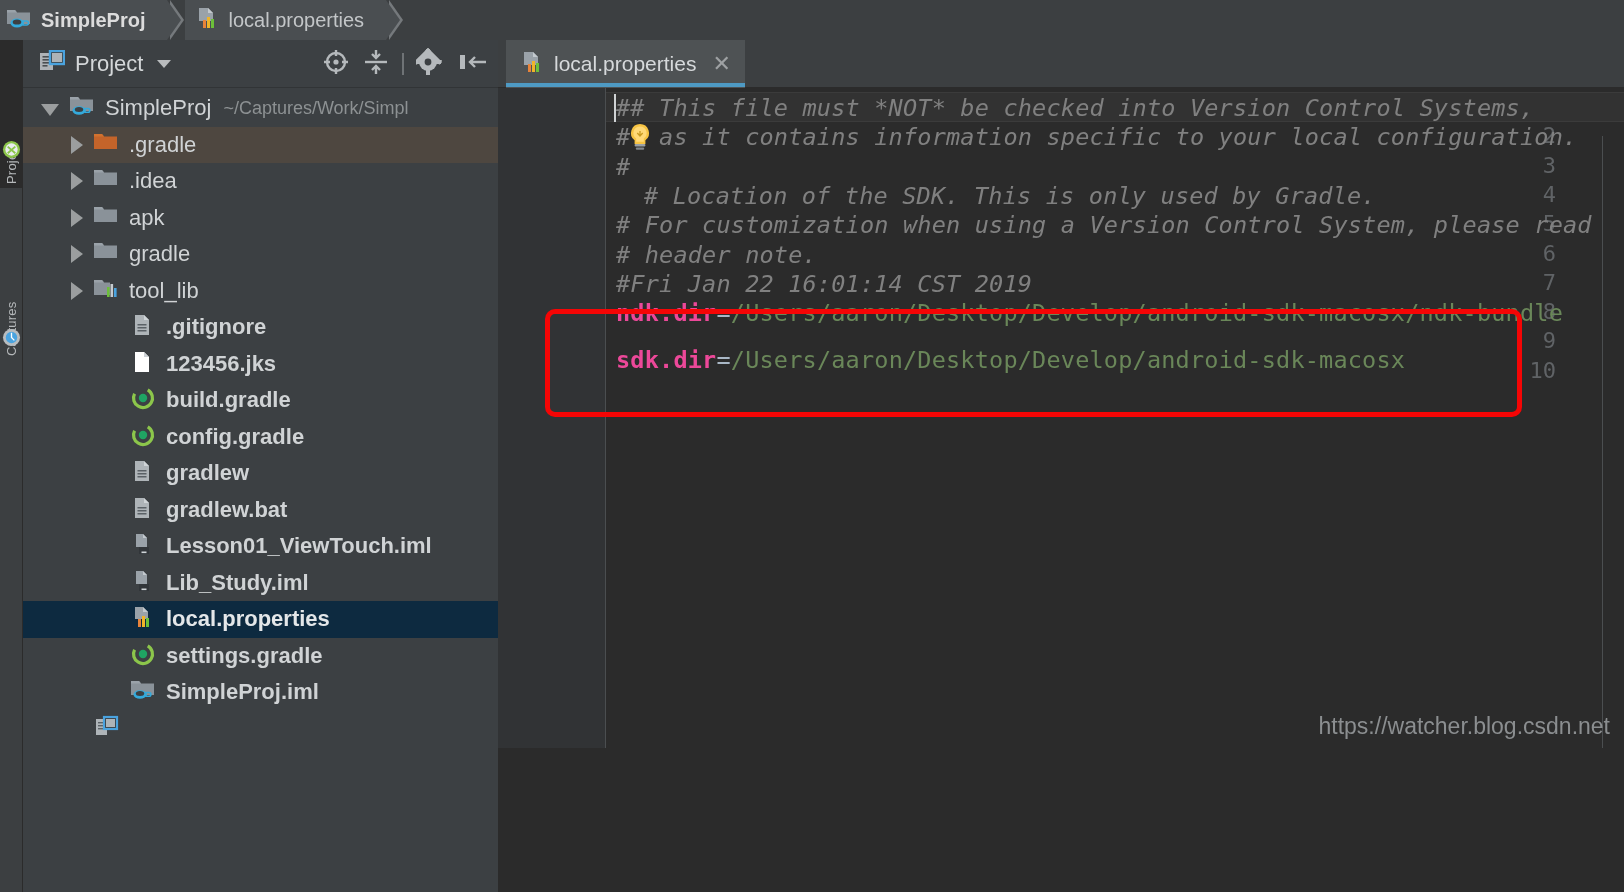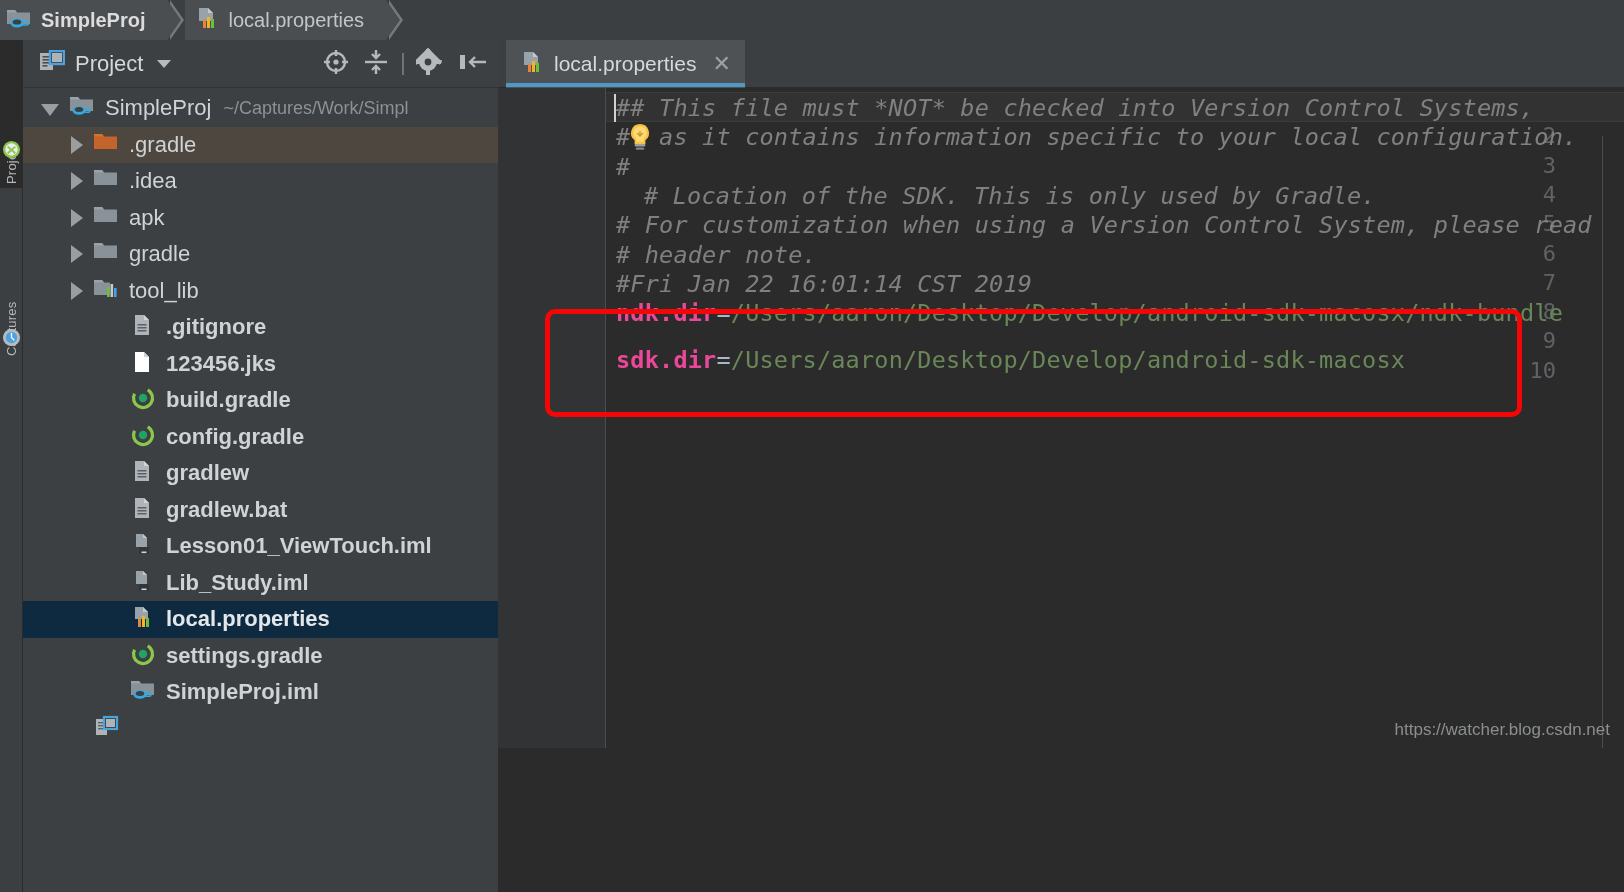--- a/index.html
+++ b/index.html
@@ -160,21 +160,21 @@
   .caret {
     position: absolute; width: 2px; height: 28px; background: #cfd2d4;
   }
   .bulb { position: absolute; }
   .redbox {
     position: absolute; border: 5px solid #f50505; border-radius: 10px;
     pointer-events: none;
   }
   .watermark {
     position: absolute; right: 14px; bottom: 8px;
-    color: #8b8e90; font-size: 17px;
+    color: #8b8e90; font-size: 23px;
   }
   .rightgut {
     position: absolute; right: 0; top: 48px; bottom: 0; width: 22px;
     background: #2b2b2b; border-left: 1px solid #4b4e50;
   }
 </style>
 </head>
 <body>
 
 <div id="app">

